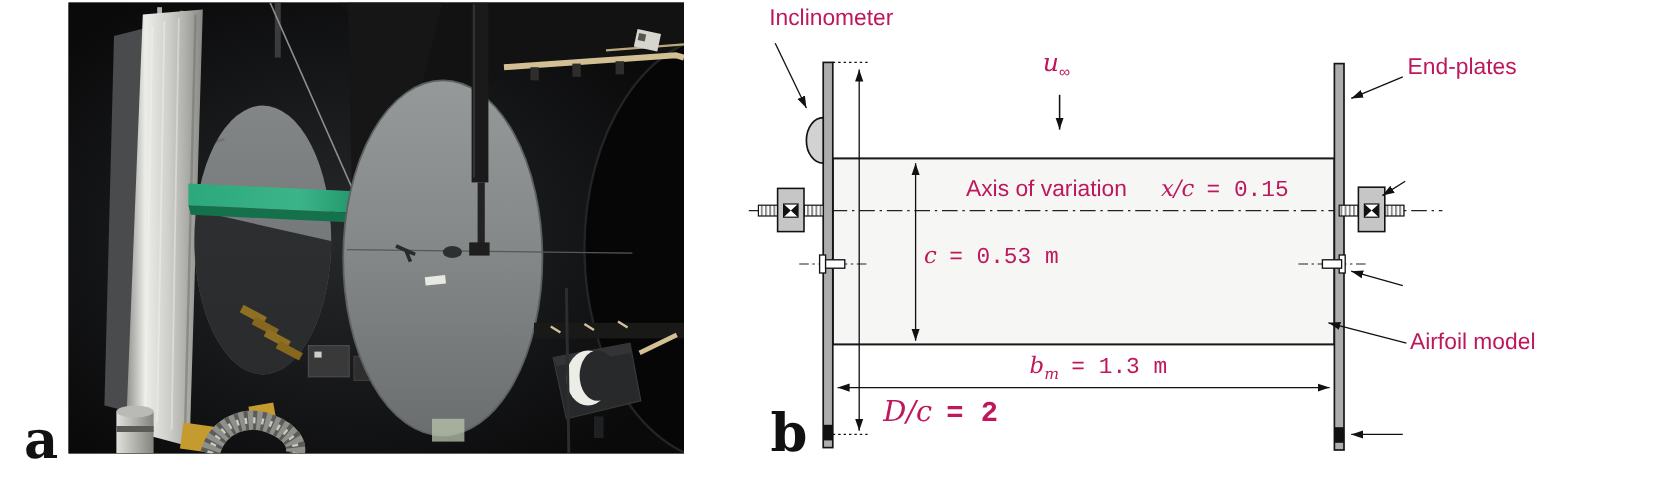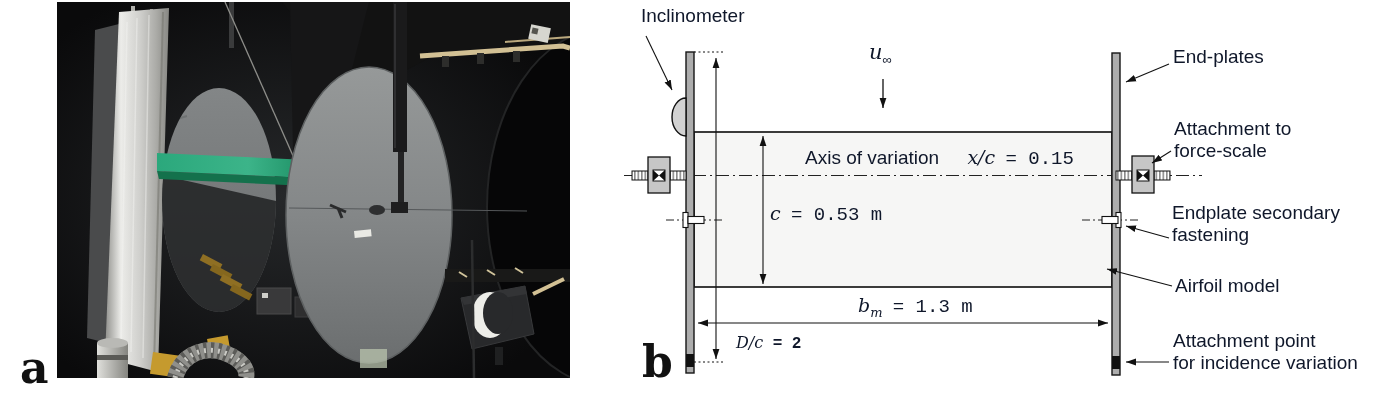--- a/index.html
+++ b/index.html
@@ -5,21 +5,21 @@
   html,body{margin:0;padding:0;background:#ffffff;}
   #stage{position:relative;width:1383px;height:419px;background:#ffffff;overflow:hidden;
          font-family:"Liberation Sans",sans-serif;}
   .panel-label{position:absolute;font-family:"DejaVu Serif",serif;font-weight:bold;
                font-size:44px;color:#111;line-height:1;}
   
   #photo{position:absolute;left:57px;top:2px;width:513px;height:376px;background:#0a0a0b;overflow:hidden;}
   
   #schem{position:absolute;left:620px;top:0;width:763px;height:419px;}
   #schem svg{position:absolute;left:0;top:0;}
-  .lbl{position:absolute;font-size:19px;color:#0f172a;white-space:nowrap;line-height:22px;}
+  .lbl{position:absolute;font-size:19px;color:#be185d;white-space:nowrap;line-height:22px;text-align:center;}
   .m{font-family:"DejaVu Serif",serif;font-style:italic;}
   .val{margin-left:5px;font-family:Liberation Mono, monospace;}
   .gap{margin-left:23px;}
   .b{font-weight:bold;}
   sub{font-size:13px;line-height:0;}
   sub.mi{font-family:"DejaVu Serif",serif;font-style:italic;}
 </style>
 </head>
 <body>
 
@@ -243,40 +243,28 @@
     <div class="lbl" style="left:150px;top:202px;">
       <span class="m">c</span>
       <span class="val">= 0.53 m</span>
     </div>
 
     <div class="lbl" style="left:238px;top:294px;">
       <span class="m">b</span><sub class="mi">m</sub>
       <span class="val">= 1.3 m</span>
     </div>
 
-    <div class="lbl" style="left:116px;top:332px;font-size:16px;">
+    <div class="lbl" style="left:116px;top:332px;font-size:24px;">
       <span class="m">D/c</span>
       <span class="val b">= 2</span>
     </div>
 
     <div class="lbl" style="left:553px;top:46px;">End-plates</div>
 
-    <div class="lbl" style="left:554px;top:118px;">
-      <div>Attachment to</div>
-      <div>force-scale</div>
-    </div>
-
-    <div class="lbl" style="left:552px;top:202px;">
-      <div>Endplate secondary</div>
-      <div>fastening</div>
-    </div>
+
 
     <div class="lbl" style="left:555px;top:275px;">Airfoil model</div>
 
-    <div class="lbl" style="left:553px;top:330px;">
-      <div>Attachment point</div>
-      <div>for incidence variation</div>
-    </div>
 
     <div class="panel-label" style="left:22px;top:340px;">b</div>
   </div>
 
 </div>
 
 </body></html>

